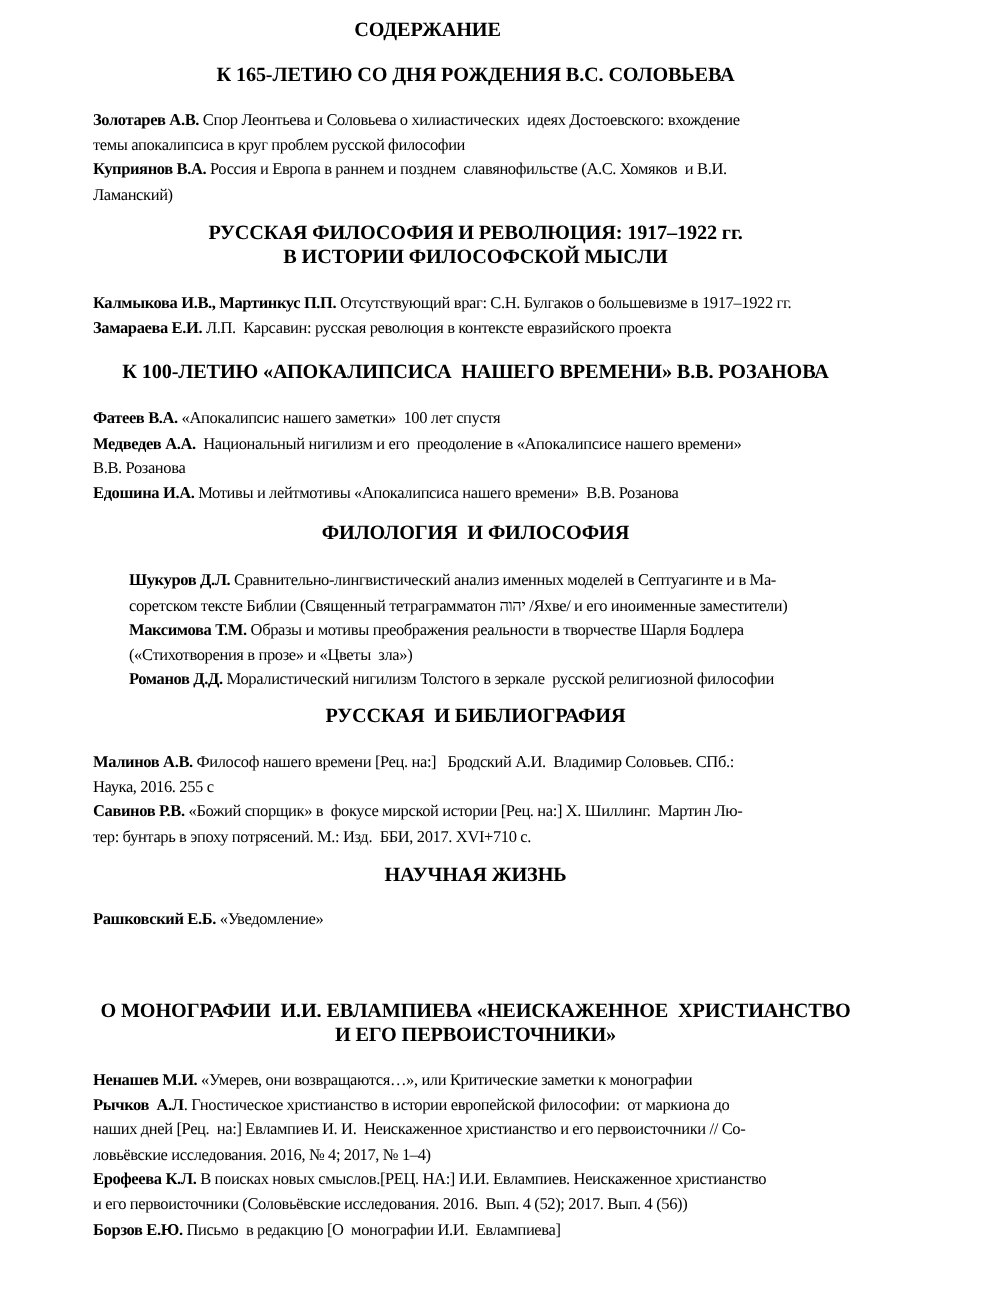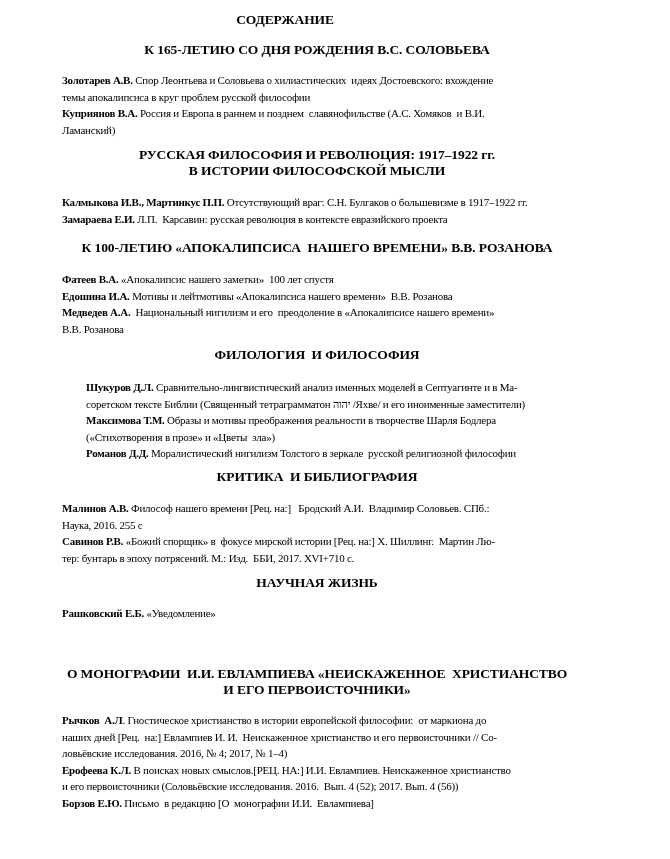--- a/index.html
+++ b/index.html
@@ -61,25 +61,25 @@
   </div>
 
   <div class="sec-head" style="top:240px;">
     <span class="l">К 100-ЛЕТИЮ «АПОКАЛИПСИСА  НАШЕГО ВРЕМЕНИ» В.В. РОЗАНОВА</span>
   </div>
   <div class="entries" style="top:271px;">
     <div class="entry">
         <span class="ln"><span class="author">Фатеев В.А.</span><span> «Апокалипсис нашего заметки»  100 лет спустя</span></span>
       </div>
     <div class="entry">
-        <span class="ln"><span class="author">Едошина И.А.</span><span> Мотивы и лейтмотивы «Апокалипсиса нашего времени»  В.В. Розанова</span></span>
+        <span class="ln"><span class="author">Медведев А.А.</span><span>  Национальный нигилизм и его  преодоление в «Апокалипсисе нашего времени»</span></span>
+        <span class="ln">В.В. Розанова</span>
       </div>
     <div class="entry">
-        <span class="ln"><span class="author">Медведев А.А.</span><span>  Национальный нигилизм и его  преодоление в «Апокалипсисе нашего времени»</span></span>
-        <span class="ln">В.В. Розанова</span>
+        <span class="ln"><span class="author">Едошина И.А.</span><span> Мотивы и лейтмотивы «Апокалипсиса нашего времени»  В.В. Розанова</span></span>
       </div>
   </div>
 
   <div class="sec-head" style="top:347px;">
     <span class="l">ФИЛОЛОГИЯ  И ФИЛОСОФИЯ</span>
   </div>
   <div class="entries" style="top:379px;margin-left:24px;">
     <div class="entry">
         <span class="ln"><span class="author">Шукуров Д.Л.</span><span> Сравнительно-лингвистический анализ именных моделей в Септуагинте и в Ма-</span></span>
         <span class="ln">соретском тексте Библии (Священный тетраграмматон יהוה /Яхве/ и его иноименные заместители)</span>
@@ -87,21 +87,21 @@
     <div class="entry">
         <span class="ln"><span class="author">Максимова Т.М.</span><span> Образы и мотивы преображения реальности в творчестве Шарля Бодлера</span></span>
         <span class="ln">(«Стихотворения в прозе» и «Цветы  зла»)</span>
       </div>
     <div class="entry">
         <span class="ln"><span class="author">Романов Д.Д.</span><span> Моралистический нигилизм Толстого в зеркале  русской религиозной философии</span></span>
       </div>
   </div>
 
   <div class="sec-head" style="top:469px;">
-    <span class="l">КРИТИКА  И БИБЛИОГРАФИЯ</span>
+    <span class="l">РУССКАЯ  И БИБЛИОГРАФИЯ</span>
   </div>
   <div class="entries" style="top:500px;">
     <div class="entry">
         <span class="ln"><span class="author">Малинов А.В.</span><span> Философ нашего времени [Рец. на:]   Бродский А.И.  Владимир Соловьев. СПб.:</span></span>
         <span class="ln">Наука, 2016. 255 с</span>
       </div>
     <div class="entry">
         <span class="ln"><span class="author">Савинов Р.В.</span><span> «Божий спорщик» в  фокусе мирской истории [Рец. на:] Х. Шиллинг.  Мартин Лю-</span></span>
         <span class="ln">тер: бунтарь в эпоху потрясений. М.: Изд.  ББИ, 2017. XVI+710 с.</span>
       </div>
@@ -115,20 +115,21 @@
         <span class="ln"><span class="author">Рашковский Е.Б.</span><span> «Уведомление»</span></span>
       </div>
   </div>
 
   <div class="sec-head" style="top:666px;">
     <span class="l">О МОНОГРАФИИ  И.И. ЕВЛАМПИЕВА «НЕИСКАЖЕННОЕ  ХРИСТИАНСТВО</span>
     <span class="l">И ЕГО ПЕРВОИСТОЧНИКИ»</span>
   </div>
   <div class="entries" style="top:712px;">
     <div class="entry">
+        <span class="ln"><span class="author">Ненашев М.И.</span><span> «Умерев, они возвращаются…», или Критические заметки к монографии</span></span>
       </div>
     <div class="entry">
         <span class="ln"><span class="author">Рычков  А.Л</span><span>. Гностическое христианство в истории европейской философии:  от маркиона до</span></span>
         <span class="ln">наших дней [Рец.  на:] Евлампиев И. И.  Неискаженное христианство и его первоисточники // Со-</span>
         <span class="ln">ловьёвские исследования. 2016, № 4; 2017, № 1–4)</span>
       </div>
     <div class="entry">
         <span class="ln"><span class="author">Ерофеева К.Л.</span><span> В поисках новых смыслов.[РЕЦ. НА:] И.И. Евлампиев. Неискаженное христианство</span></span>
         <span class="ln">и его первоисточники (Соловьёвские исследования. 2016.  Вып. 4 (52); 2017. Вып. 4 (56))</span>
       </div>

